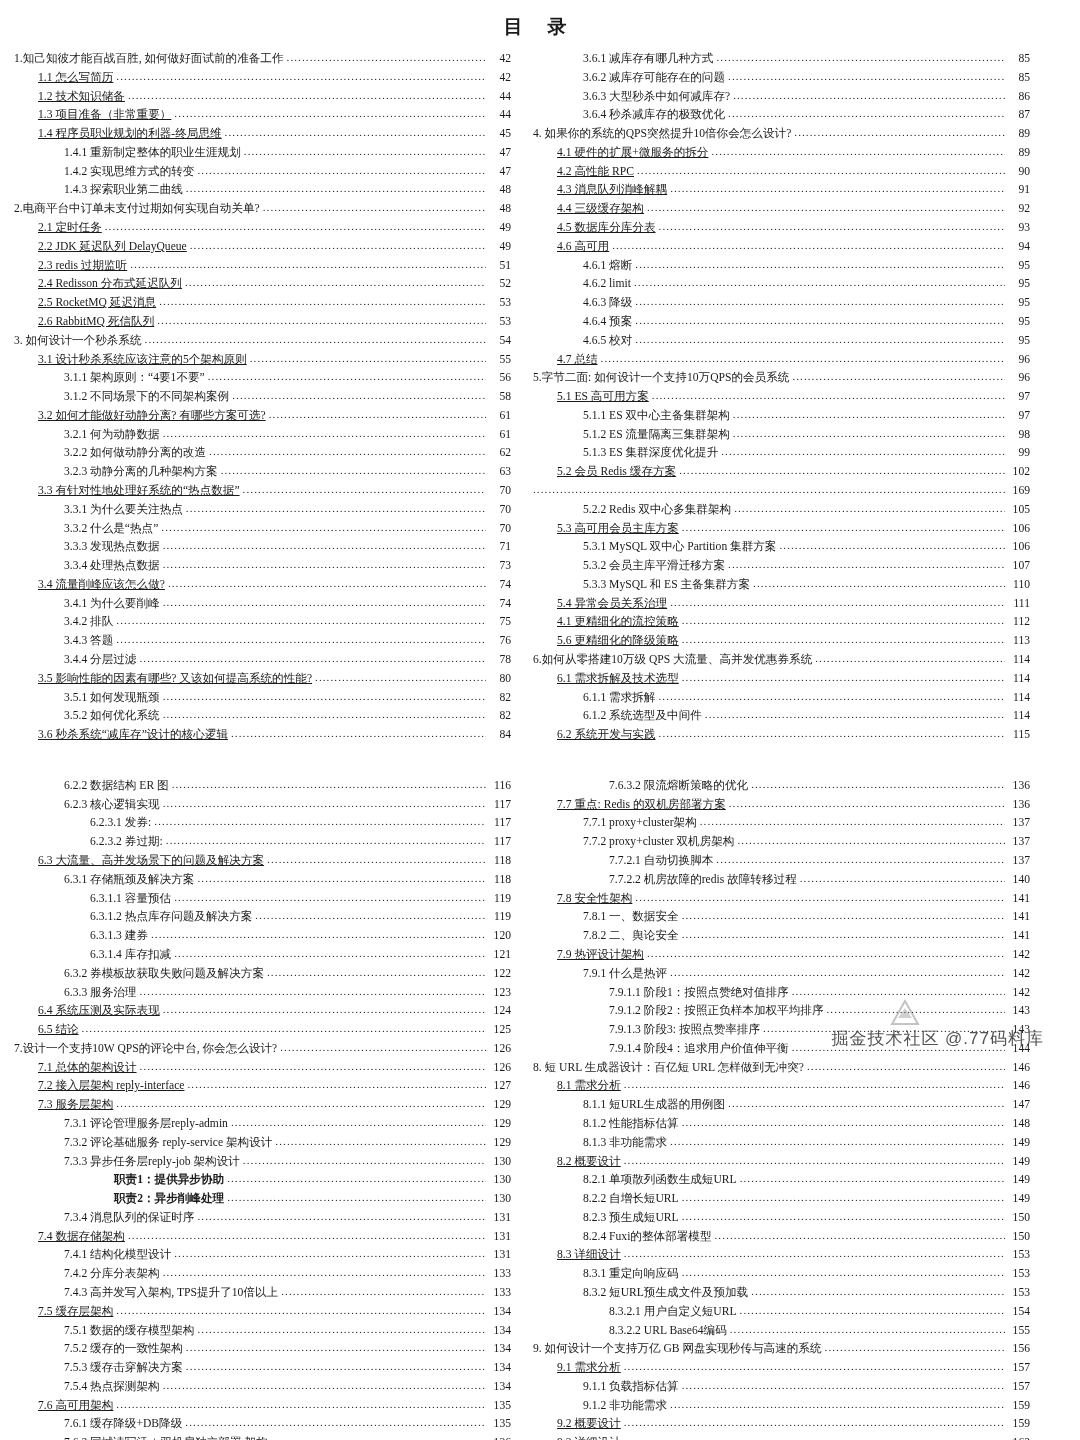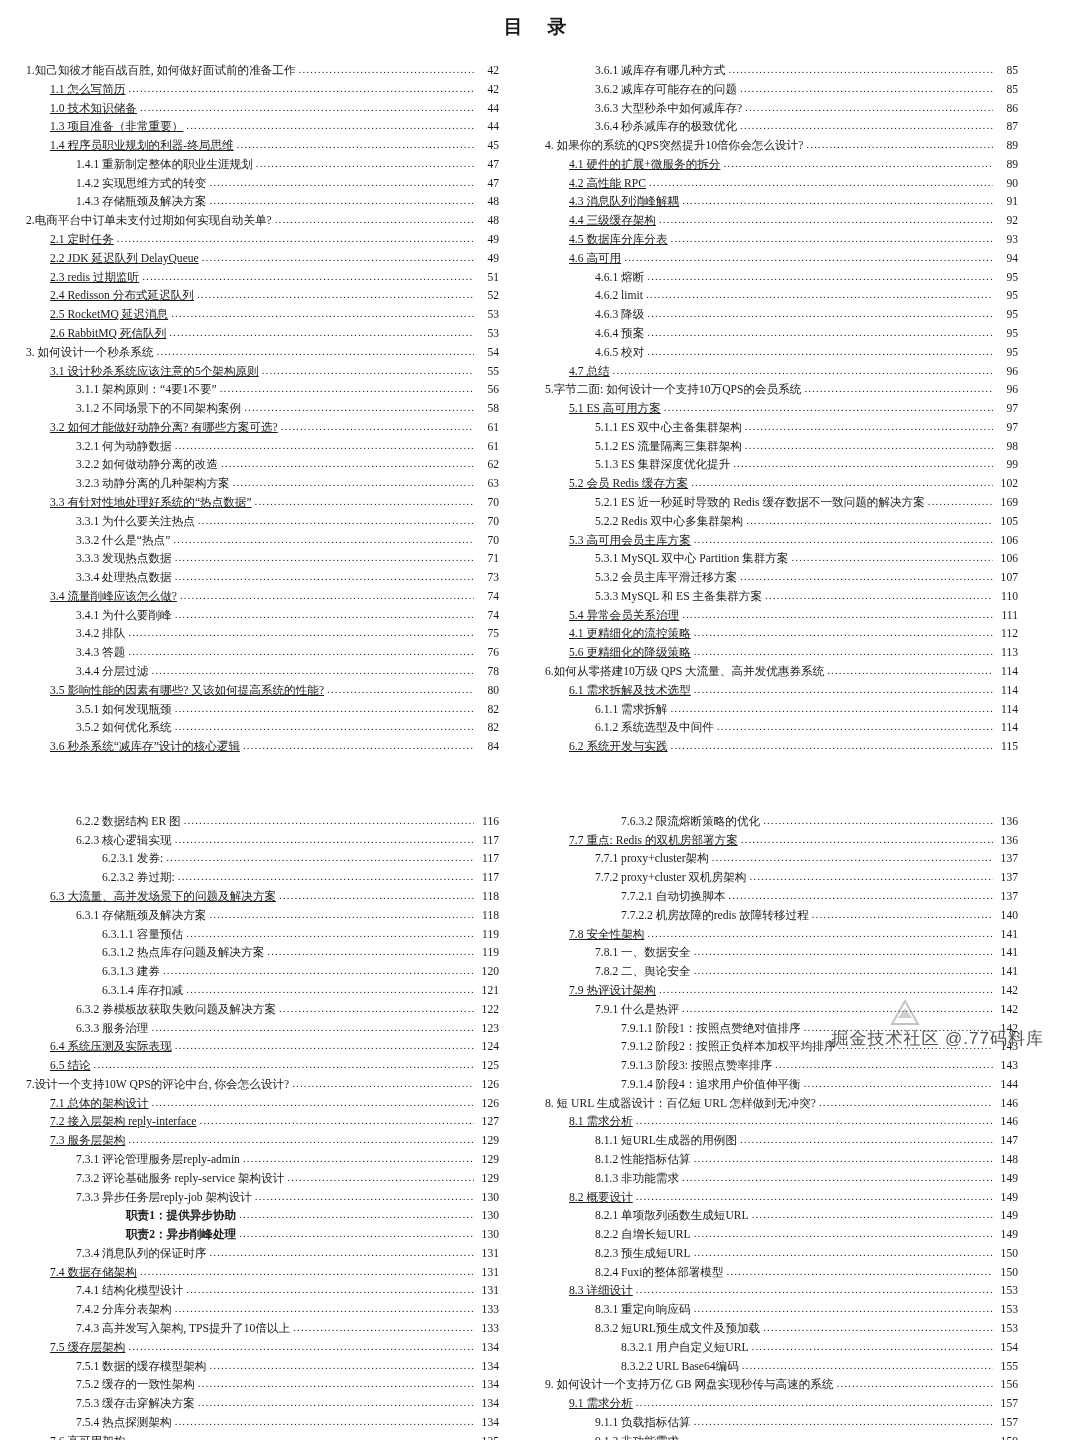--- a/index.html
+++ b/index.html
@@ -35,21 +35,21 @@
     gap: 22px;
     align-items: flex-start;
   }
   .col {
     width: 497px;
     flex: 0 0 497px;
   }
   
   .toc {
     list-style: none;
-    margin: 12px;
+    margin: 0;
     padding: 0;
   }
   .toc li {
     display: flex;
     align-items: baseline;
     font-size: 11.6px;
     line-height: 1.62;
     white-space: nowrap;
     font-family: "Liberation Serif", serif;
   }
@@ -113,21 +113,21 @@
             <span class="txt">1.知己知彼才能百战百胜, 如何做好面试前的准备工作</span>
             <span class="dots">........................................................................................................................................................................................................</span>
             <span class="pg">42</span>
           </li>
           <li class="lv2">
             <span class="txt">1.1 怎么写简历</span>
             <span class="dots">........................................................................................................................................................................................................</span>
             <span class="pg">42</span>
           </li>
           <li class="lv2">
-            <span class="txt">1.0 技术知识储备</span>
+            <span class="txt">1.2 技术知识储备</span>
             <span class="dots">........................................................................................................................................................................................................</span>
             <span class="pg">44</span>
           </li>
           <li class="lv2">
             <span class="txt">1.3 项目准备（非常重要）</span>
             <span class="dots">........................................................................................................................................................................................................</span>
             <span class="pg">44</span>
           </li>
           <li class="lv2">
             <span class="txt">1.4 程序员职业规划的利器-终局思维</span>
@@ -138,21 +138,21 @@
             <span class="txt">1.4.1 重新制定整体的职业生涯规划</span>
             <span class="dots">........................................................................................................................................................................................................</span>
             <span class="pg">47</span>
           </li>
           <li class="lv3">
             <span class="txt">1.4.2 实现思维方式的转变</span>
             <span class="dots">........................................................................................................................................................................................................</span>
             <span class="pg">47</span>
           </li>
           <li class="lv3">
-            <span class="txt">1.4.3 存储瓶颈及解决方案</span>
+            <span class="txt">1.4.3 探索职业第二曲线</span>
             <span class="dots">........................................................................................................................................................................................................</span>
             <span class="pg">48</span>
           </li>
           <li class="lv1">
             <span class="txt">2.电商平台中订单未支付过期如何实现自动关单?</span>
             <span class="dots">........................................................................................................................................................................................................</span>
             <span class="pg">48</span>
           </li>
           <li class="lv2">
             <span class="txt">2.1 定时任务</span>
@@ -590,21 +590,20 @@
             <span class="txt">5.1.3 ES 集群深度优化提升</span>
             <span class="dots">........................................................................................................................................................................................................</span>
             <span class="pg">99</span>
           </li>
           <li class="lv2">
             <span class="txt">5.2 会员 Redis 缓存方案</span>
             <span class="dots">........................................................................................................................................................................................................</span>
             <span class="pg">102</span>
           </li>
           <li class="lv3">
-            <span class="txt">5.2.1 ES 近一秒延时导致的 Redis 缓存数据不一致问题的解决方案</span>
             <span class="dots">........................................................................................................................................................................................................</span>
             <span class="pg">169</span>
           </li>
           <li class="lv3">
             <span class="txt">5.2.2  Redis 双中心多集群架构</span>
             <span class="dots">........................................................................................................................................................................................................</span>
             <span class="pg">105</span>
           </li>
           <li class="lv2">
             <span class="txt">5.3 高可用会员主库方案</span>

